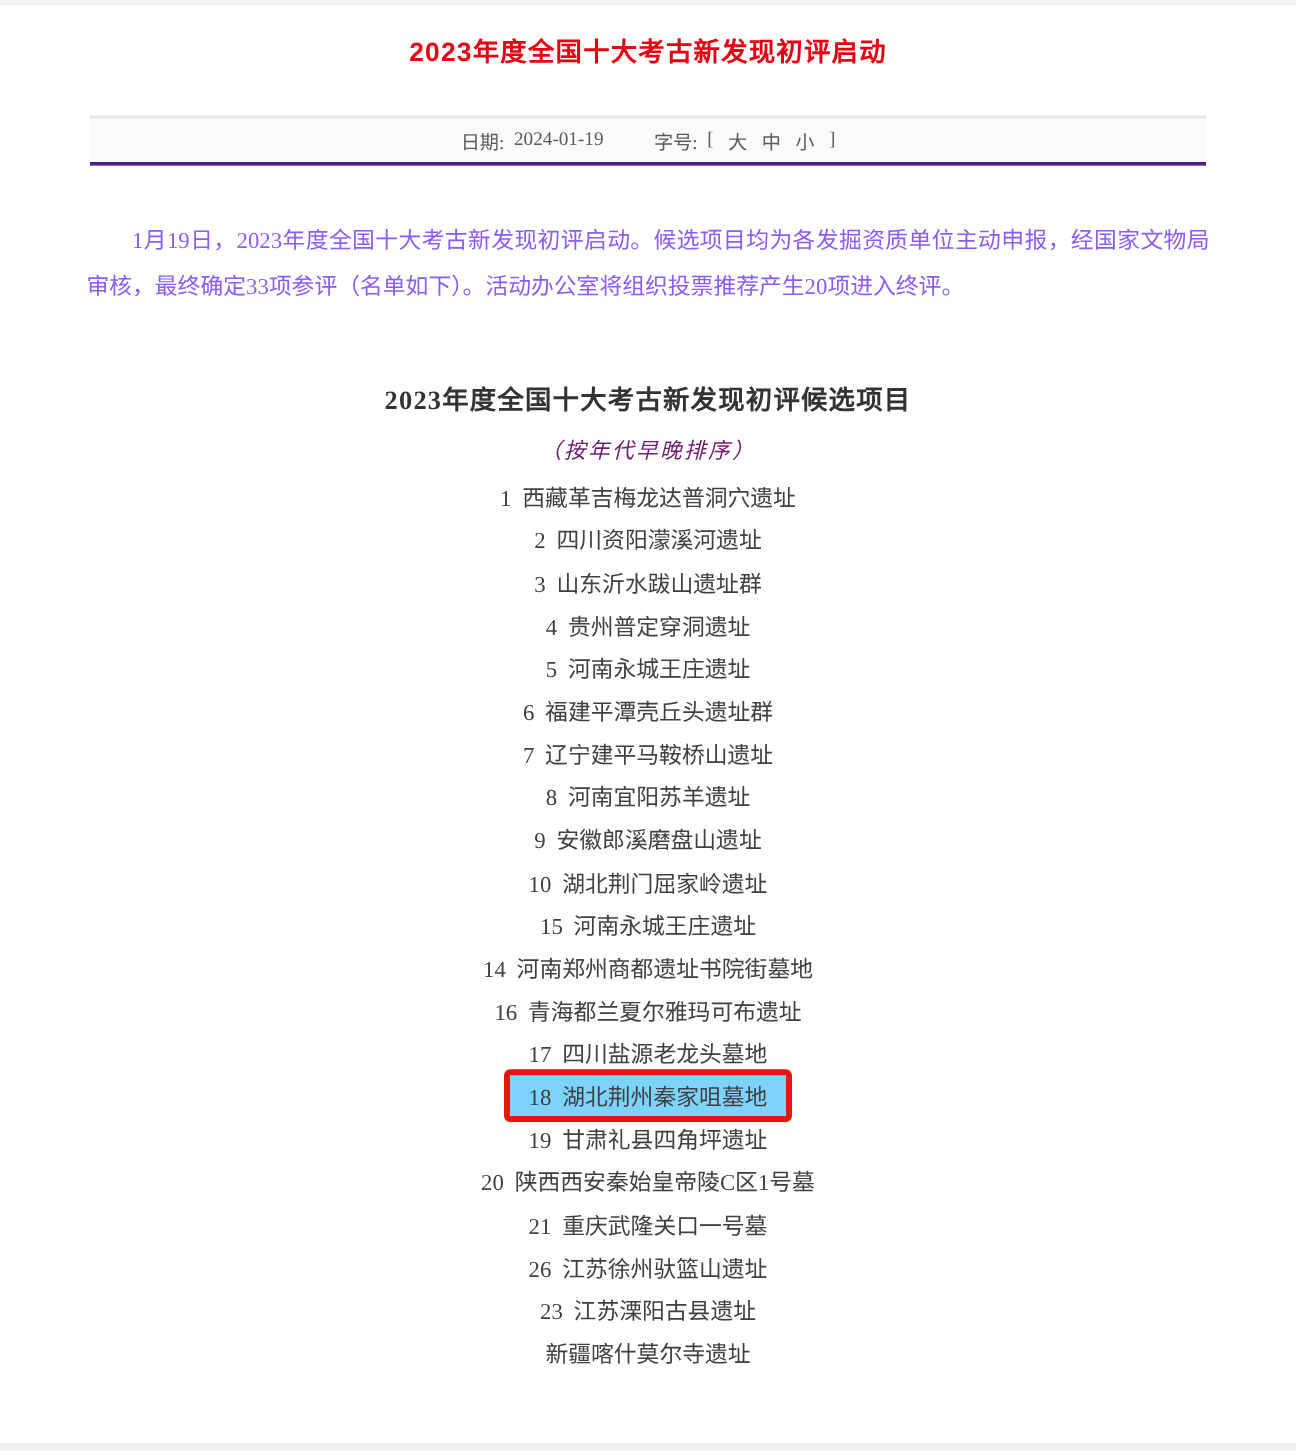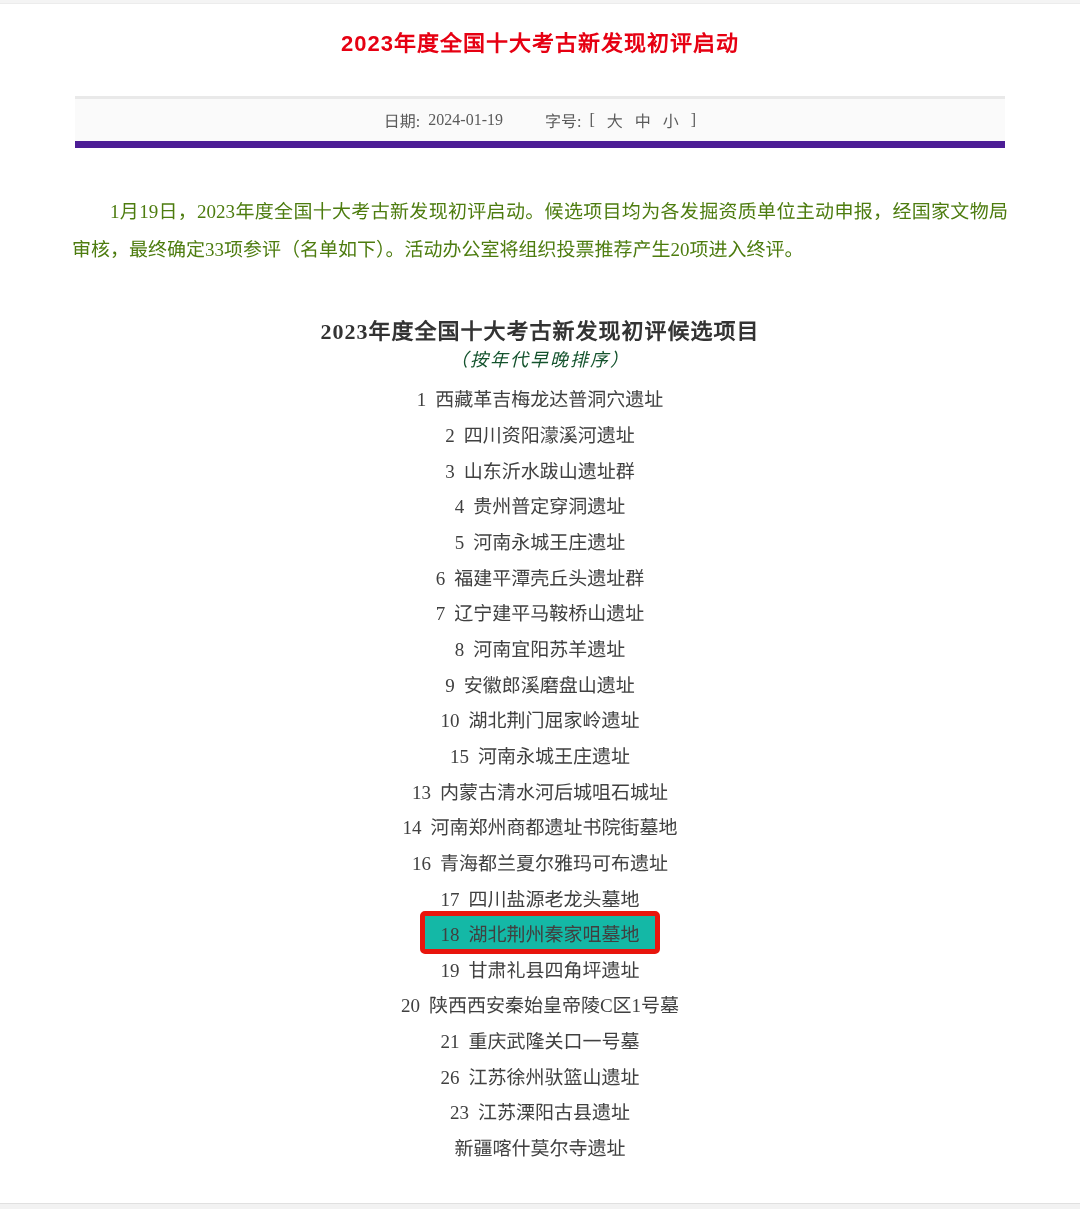--- a/index.html
+++ b/index.html
@@ -31,59 +31,60 @@
     font-family:"Liberation Sans","DejaVu Sans",sans-serif;
     font-weight:bold;
     font-size:22px;
     line-height:40px;
     color:var(--title-red);
     letter-spacing:1px;
   }
   .meta-bar{
     width:930px;
     margin:32px auto 0 auto;
-    height:52px;
+    height:42px;
     background:#fafafa;
     border-top:3px solid #e9e9e9;
-    border-bottom:7px solid #4c1d95;
+    border-bottom:3px solid #4c1d95;
     display:flex;
     align-items:center;
     justify-content:center;
     gap:42px;
     font-size:16px;
     color:var(--meta-gray);
   }
   .meta-group{display:inline-flex;align-items:center;gap:8px;}
   .fontsize-options{display:inline-flex;align-items:center;gap:12px;}
   .fontsize-option{cursor:pointer;}
   .article-body{
     width:936px;
     margin:0 auto;
   }
   .lead-paragraph{
     margin-top:45px;
     font-size:19px;
     line-height:38px;
     text-align:justify;
     text-indent:2em;
-    color:#4d7c0f;
+    color:#8b5cf6;
   }
   .list-heading{
-    margin-top:44px;
+    margin-top:56px;
     text-align:center;
     font-size:22px;
     font-weight:bold;
     color:#333;
     letter-spacing:1px;
   }
   .list-subheading{
+    margin-top:14px;
     text-align:center;
     font-size:18px;
     font-style:italic; 
-    color:#14532d;
+    color:#701a75;
     letter-spacing:2px;
   }
   .candidate-list{
     list-style:none;
     margin-top:9px;
   }
   .candidate-list li{
     height:35.66px;
     display:flex;
     align-items:center;
@@ -94,21 +95,21 @@
   .item-wrap{
     display:inline-flex;
     align-items:baseline;
     gap:9px;
     white-space:nowrap;
   }
   .item-wrap.highlighted{
     border:5px solid var(--box-red);
     border-radius:5px;
     padding:3px 15px;
-    background:#14b8a6;
+    background:#7dd3fc;
   }
 </style>
 </head>
 <body>
 
 <div class="edge-strip-top"></div>
 
 <h1 class="article-title">2023年度全国十大考古新发现初评启动</h1>
 
 <div class="meta-bar">
@@ -196,26 +197,20 @@
         </span>
       </li>
       <li>
         <span class="item-wrap">
           <span>15</span>
           <span>河南永城王庄遗址</span>
         </span>
       </li>
       <li>
         <span class="item-wrap">
-          <span>13</span>
-          <span>内蒙古清水河后城咀石城址</span>
-        </span>
-      </li>
-      <li>
-        <span class="item-wrap">
           <span>14</span>
           <span>河南郑州商都遗址书院街墓地</span>
         </span>
       </li>
       <li>
         <span class="item-wrap">
           <span>16</span>
           <span>青海都兰夏尔雅玛可布遗址</span>
         </span>
       </li>

